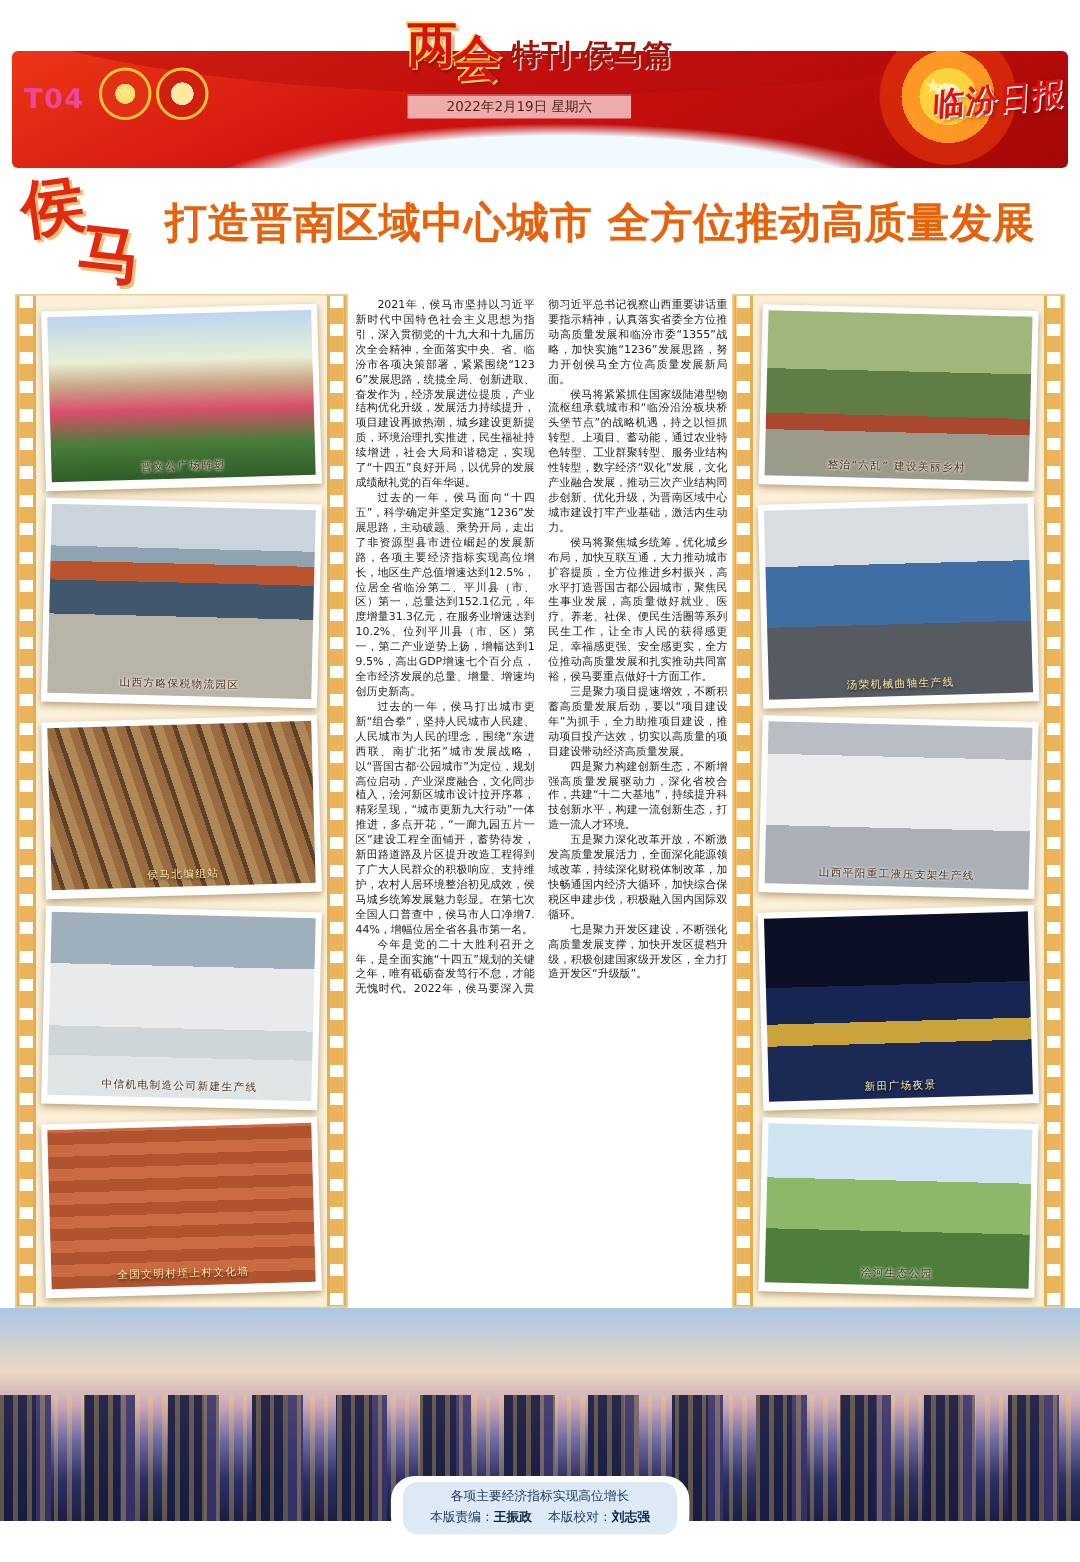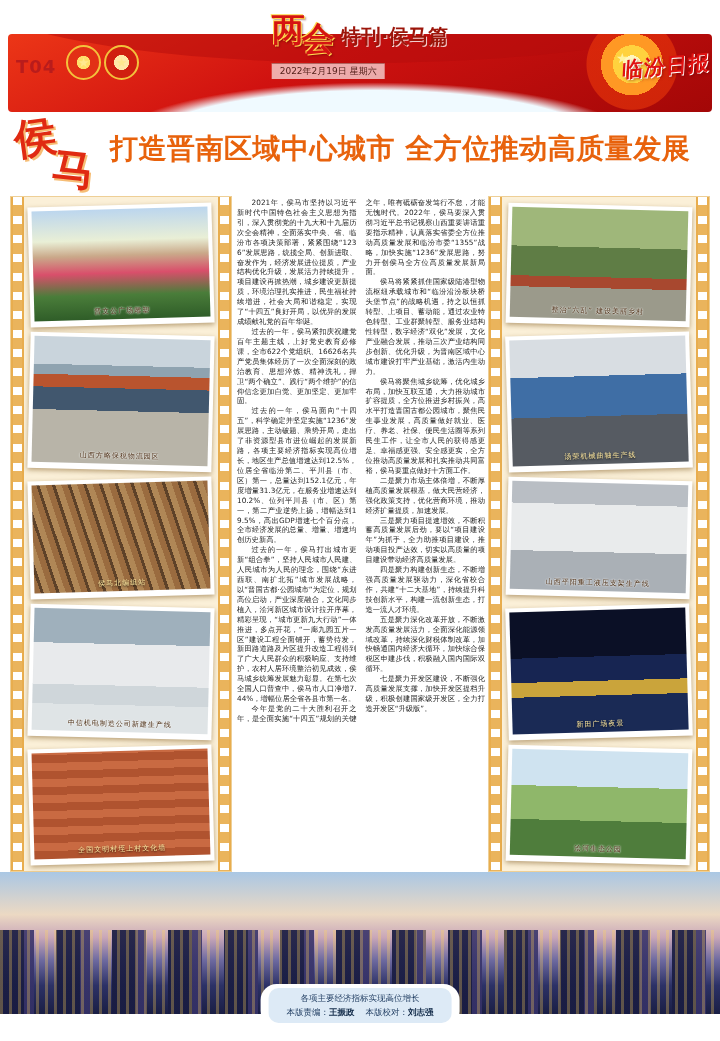--- a/index.html
+++ b/index.html
@@ -6,33 +6,33 @@
   body{width:720px;height:1041px;position:relative;background:#ffffff;
        font-family:"DejaVu Sans",sans-serif;overflow:hidden;}
 
   
   .banner{position:absolute;left:8px;top:34px;width:704px;height:78px;border-radius:4px;overflow:hidden;
     background:
       radial-gradient(62% 130% at 52% 140%, #f0faff 0 52%, rgba(240,250,255,0) 60%),
       linear-gradient(155deg,#ec3617 0%,#d01210 42%,#a30707 100%);}
   .banner .swoosh{position:absolute;left:-6%;top:-58%;width:112%;height:95%;background:#b30b0b;
       border-radius:0 0 50% 50%/0 0 100% 100%;opacity:.5;}
-  .pageno{position:absolute;left:16px;top:56px;color:#b91c1c;font-weight:bold;font-size:18px;letter-spacing:1px;z-index:3;}
+  .pageno{position:absolute;left:16px;top:56px;color:#ec4899;font-weight:bold;font-size:18px;letter-spacing:1px;z-index:3;}
   .emblem{position:absolute;width:31px;height:31px;border-radius:50%;z-index:3;border:2px solid #f3c23c;
       display:flex;align-items:center;justify-content:center;font-size:13px;color:#ffe98f;}
   .emblem.nat{left:66px;top:45px;background:radial-gradient(circle,#ffdf6b 0 30%,#e23016 31% 74%,#f7c843 75% 100%);}
   .emblem.cppcc{left:104px;top:45px;background:radial-gradient(circle,#ffe9a8 0 34%,#d01f10 35% 100%);}
   .center-title{position:absolute;left:50%;top:8px;transform:translateX(-50%);z-index:3;white-space:nowrap;}
   .lh1,.lh2{display:inline-block;font-size:33px;font-weight:900;color:#d51313;
       text-shadow:1px 1px 0 #ffd94d,-1px -1px 0 #ffd94d,2px 2px 2px rgba(90,0,0,.45);}
   .lh2{transform:translateY(9px);margin-left:-3px;}
   .tk{display:inline-block;font-size:20px;font-weight:900;color:#9c150a;margin-left:6px;transform:translateY(2px);
       text-shadow:1px 1px 0 rgba(255,255,255,.8);}
   .date-line{margin-top:10px;font-size:9px;color:#54201a;background:rgba(255,255,255,.65);
-      display:inline-block;padding:1px 8px;border-top:1px solid rgba(120,30,20,.5);}
+      display:inline-block;padding:1px 26px;border-top:1px solid rgba(120,30,20,.5);}
   .sun{position:absolute;right:28px;top:-10px;width:130px;height:96px;z-index:2;
     background:radial-gradient(circle at 60% 42%, #fff7c0 0 9px, #ffd23e 9px 19px, #ff9824 19px 31px,
                rgba(240,60,10,.55) 31px 45px, rgba(240,60,10,0) 46px);}
   .sun .star{position:absolute;left:62px;top:26px;color:#fff3a0;font-size:14px;}
   .masthead{position:absolute;right:10px;top:52px;z-index:4;font-family:"DejaVu Serif",serif;font-size:21px;
       font-weight:bold;color:#e01111;transform:rotate(-5deg) skewX(-8deg);letter-spacing:1px;
       text-shadow:1px 1px 0 #fff,2px 2px 3px rgba(110,0,0,.55);}
 
   
   .kicker{position:absolute;left:12px;top:116px;width:96px;height:80px;z-index:2;}
@@ -137,27 +137,25 @@
     <span class="cap">中信机电制造公司新建生产线</span>
   </div>
   <div class="photo rl">
     <div class="img h5 sc-wall"></div>
     <span class="cap light">全国文明村垤上村文化墙</span>
   </div>
 </div>
 
 <div class="article">
   <p>2021年，侯马市坚持以习近平新时代中国特色社会主义思想为指引，深入贯彻党的十九大和十九届历次全会精神，全面落实中央、省、临汾市各项决策部署，紧紧围绕“1236”发展思路，统揽全局、创新进取、奋发作为，经济发展进位提质，产业结构优化升级，发展活力持续提升，项目建设再掀热潮，城乡建设更新提质，环境治理扎实推进，民生福祉持续增进，社会大局和谐稳定，实现了“十四五”良好开局，以优异的发展成绩献礼党的百年华诞。</p>
-  <p>过去的一年，侯马紧扣庆祝建党百年主题主线，上好党史教育必修课，全市622个党组织、16626名共产党员集体经历了一次全面深刻的政治教育、思想淬炼、精神洗礼，捍卫“两个确立”、践行“两个维护”的信仰信念更加自觉、更加坚定、更加牢固。</p>
   <p>过去的一年，侯马面向“十四五”，科学确定并坚定实施“1236”发展思路，主动破题、乘势开局，走出了非资源型县市进位崛起的发展新路，各项主要经济指标实现高位增长，地区生产总值增速达到12.5%，位居全省临汾第二、平川县（市、区）第一，总量达到152.1亿元，年度增量31.3亿元，在服务业增速达到10.2%、位列平川县（市、区）第一，第二产业逆势上扬，增幅达到19.5%，高出GDP增速七个百分点，全市经济发展的总量、增量、增速均创历史新高。</p>
   <p>过去的一年，侯马打出城市更新“组合拳”，坚持人民城市人民建、人民城市为人民的理念，围绕“东进西联、南扩北拓”城市发展战略，以“晋国古都·公园城市”为定位，规划高位启动，产业深度融合，文化同步植入，浍河新区城市设计拉开序幕，精彩呈现，“城市更新九大行动”一体推进，多点开花，“一廊九园五片一区”建设工程全面铺开，蓄势待发，新田路道路及片区提升改造工程得到了广大人民群众的积极响应、支持维护，农村人居环境整治初见成效，侯马城乡统筹发展魅力彰显。在第七次全国人口普查中，侯马市人口净增7.44%，增幅位居全省各县市第一名。</p>
   <p>今年是党的二十大胜利召开之年，是全面实施“十四五”规划的关键之年，唯有砥砺奋发笃行不怠，才能无愧时代。2022年，侯马要深入贯彻习近平总书记视察山西重要讲话重要指示精神，认真落实省委全方位推动高质量发展和临汾市委“1355”战略，加快实施“1236”发展思路，努力开创侯马全方位高质量发展新局面。</p>
   <p>侯马将紧紧抓住国家级陆港型物流枢纽承载城市和“临汾沿汾板块桥头堡节点”的战略机遇，持之以恒抓转型、上项目、蓄动能，通过农业特色转型、工业群聚转型、服务业结构性转型，数字经济“双化”发展，文化产业融合发展，推动三次产业结构同步创新、优化升级，为晋南区域中心城市建设打牢产业基础，激活内生动力。</p>
   <p>侯马将聚焦城乡统筹，优化城乡布局，加快互联互通，大力推动城市扩容提质，全方位推进乡村振兴，高水平打造晋国古都公园城市，聚焦民生事业发展，高质量做好就业、医疗、养老、社保、便民生活圈等系列民生工作，让全市人民的获得感更足、幸福感更强、安全感更实，全方位推动高质量发展和扎实推动共同富裕，侯马要重点做好十方面工作。</p>
-  <p>二是聚力市场主体倍增，不断厚植高质量发展根基，做大民营经济，强化政策支持，优化营商环境，推动经济扩量提质，加速发展。</p>
   <p>三是聚力项目提速增效，不断积蓄高质量发展后劲，要以“项目建设年”为抓手，全力助推项目建设，推动项目投产达效，切实以高质量的项目建设带动经济高质量发展。</p>
   <p>四是聚力构建创新生态，不断增强高质量发展驱动力，深化省校合作，共建“十二大基地”，持续提升科技创新水平，构建一流创新生态，打造一流人才环境。</p>
   <p>五是聚力深化改革开放，不断激发高质量发展活力，全面深化能源领域改革，持续深化财税体制改革，加快畅通国内经济大循环，加快综合保税区申建步伐，积极融入国内国际双循环。</p>
   <p>七是聚力开发区建设，不断强化高质量发展支撑，加快开发区提档升级，积极创建国家级开发区，全力打造开发区“升级版”。</p>
 
 </div>
 
 <div class="strip right">
   <div class="photo rr">
     <div class="img h1 sc-village"></div>

